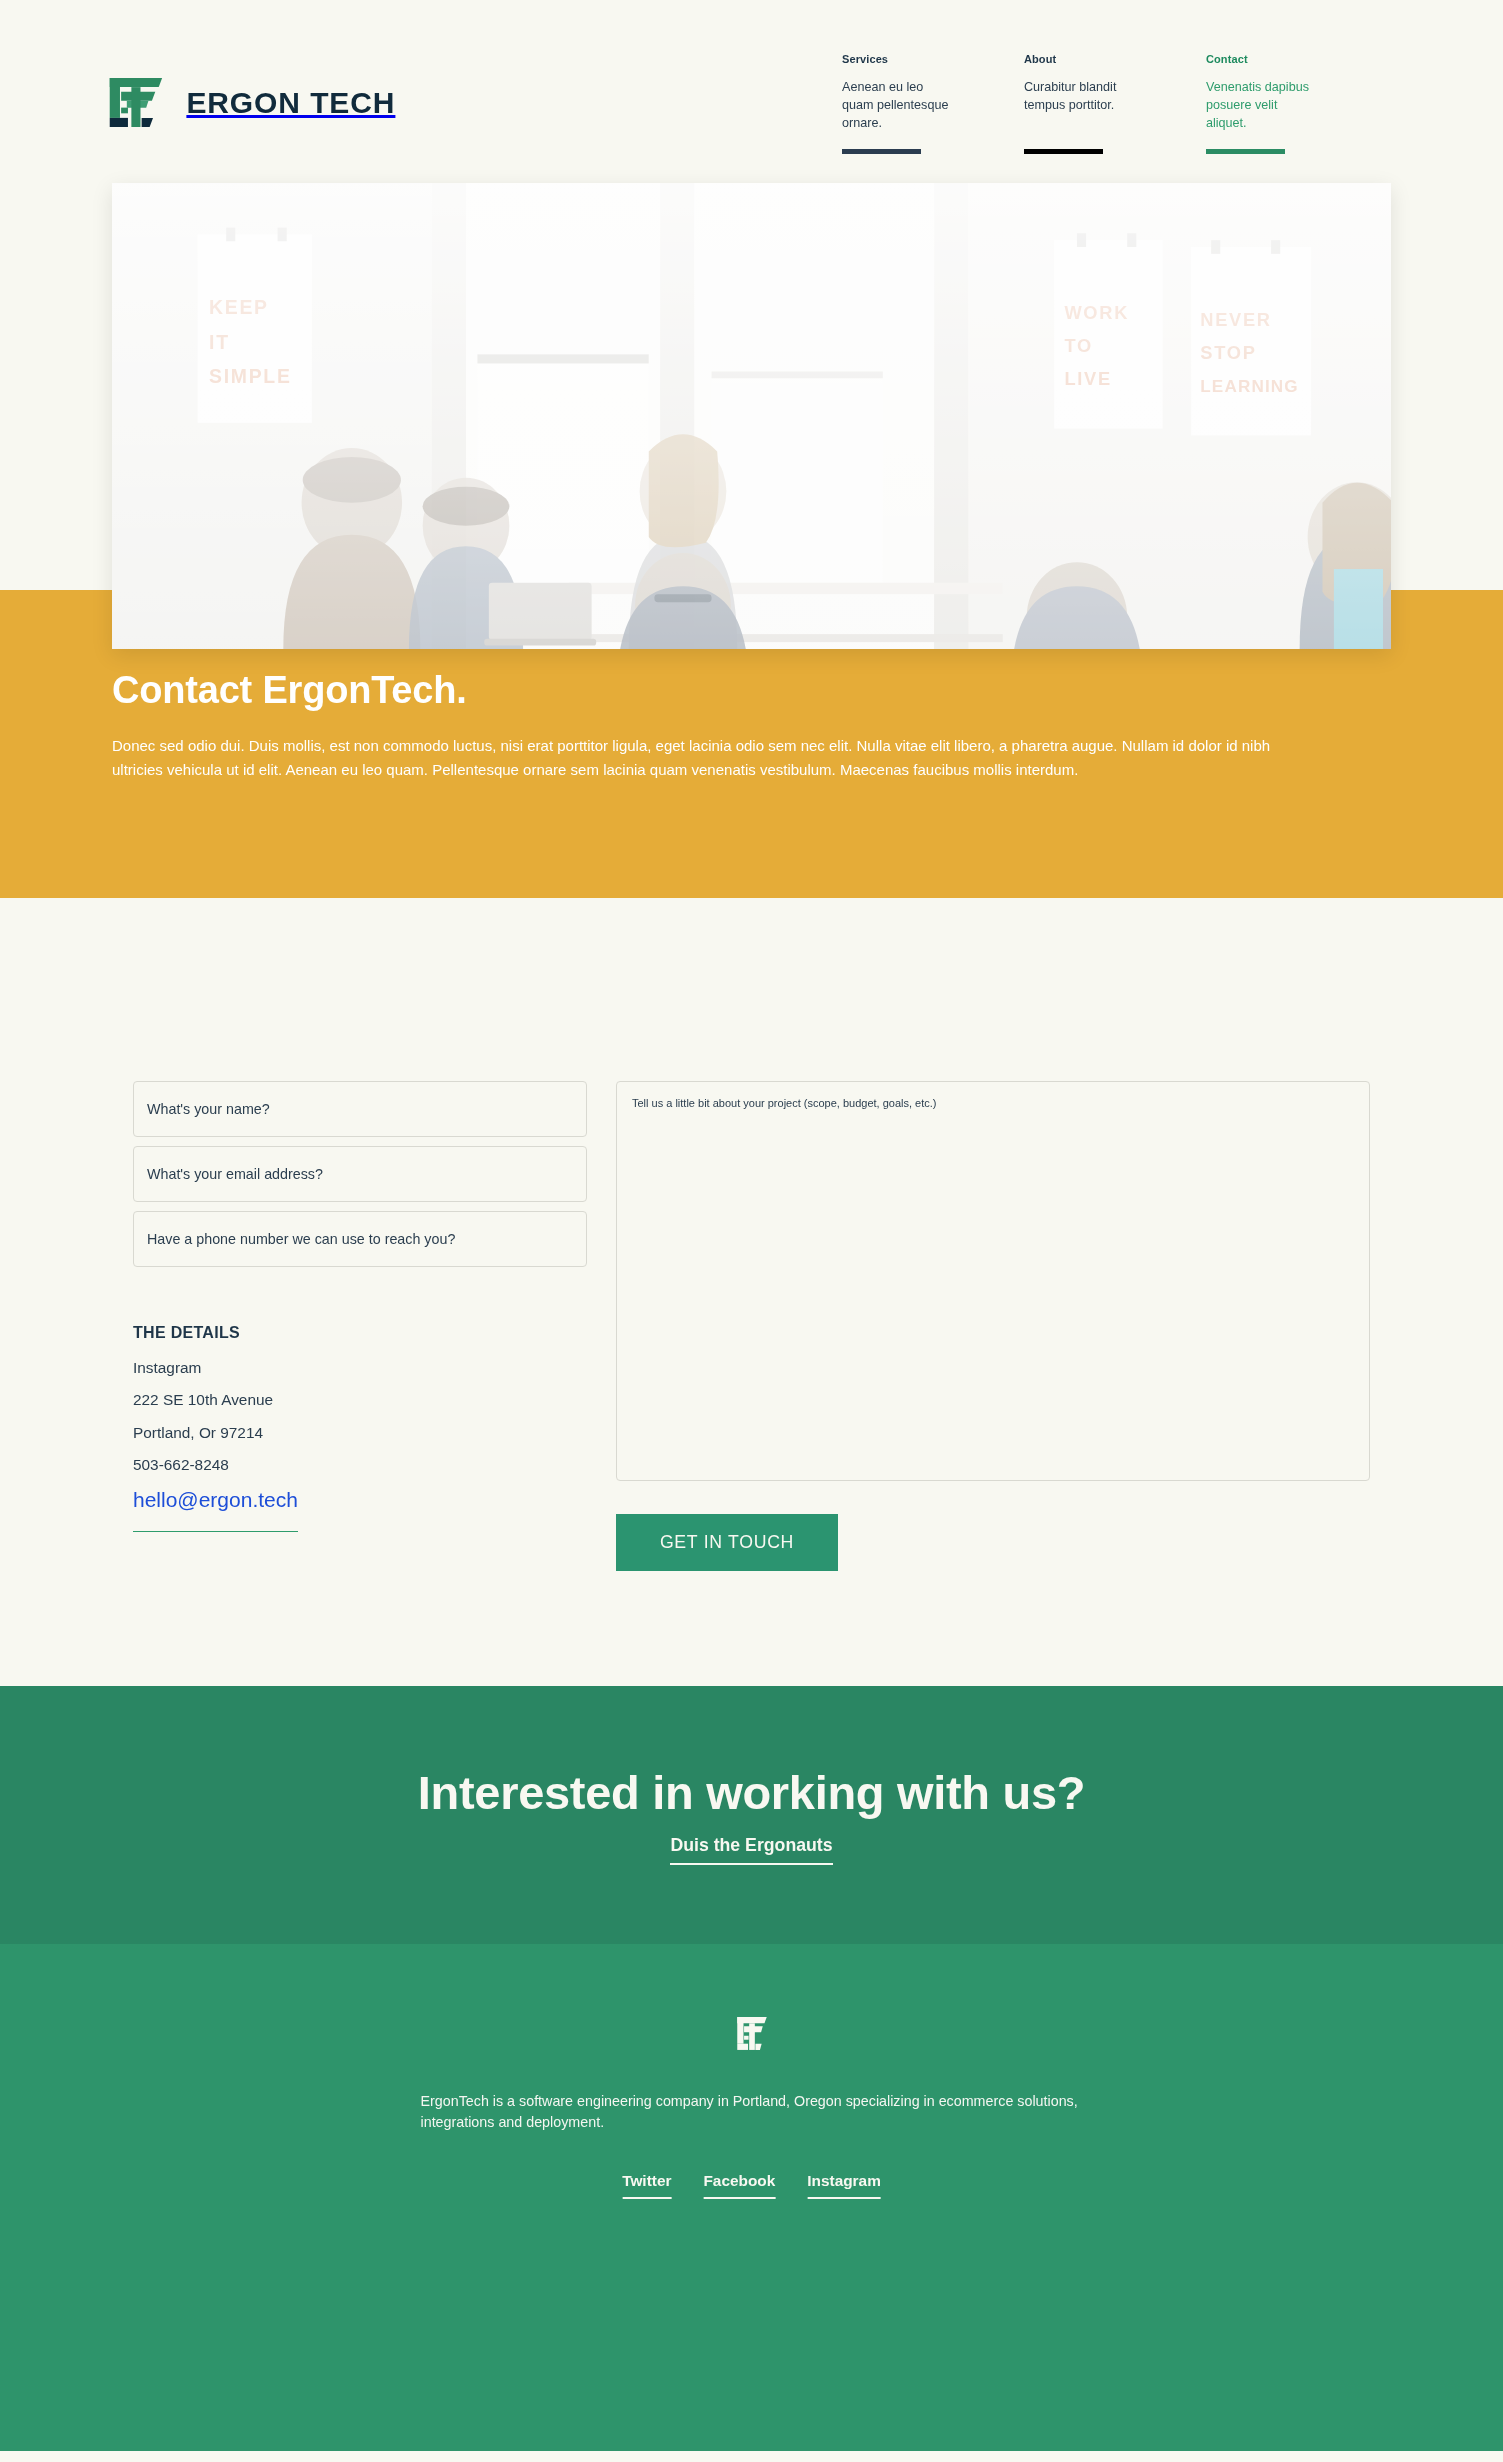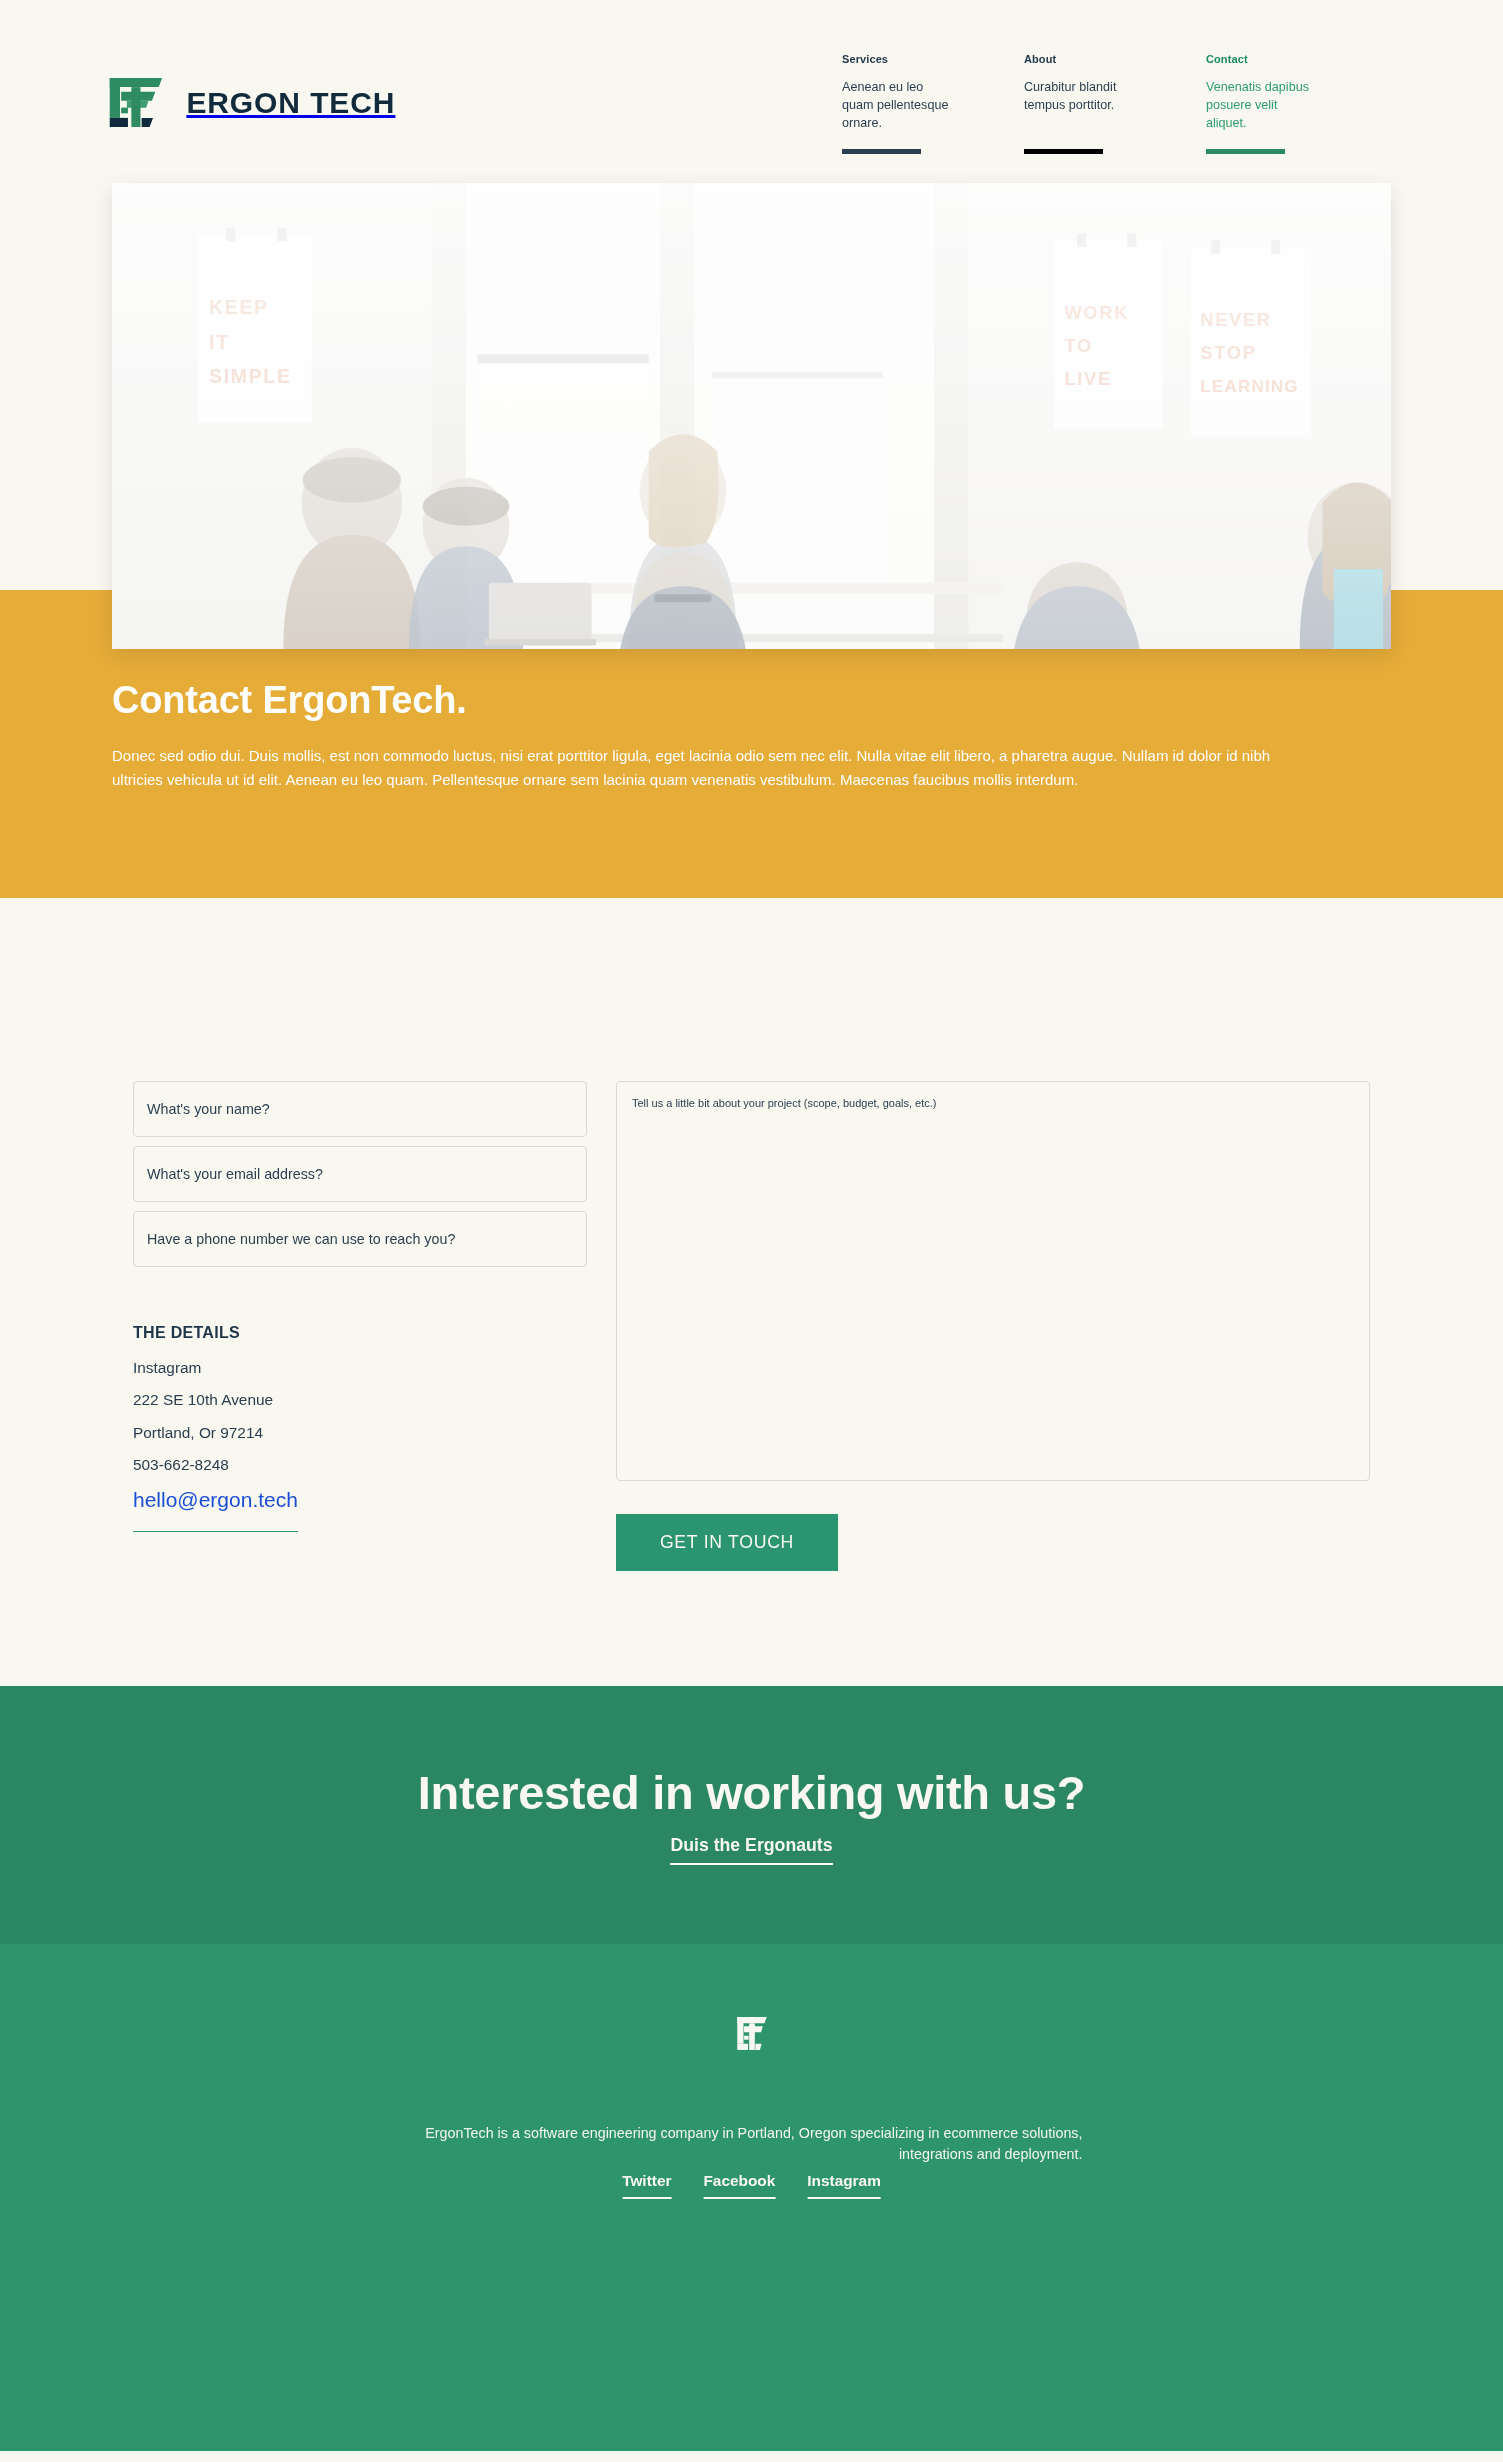--- a/index.html
+++ b/index.html
@@ -89,21 +89,21 @@
     width: 1279px;
     height: 466px;
     overflow: hidden;
     box-shadow: 0 5.7px 20.6px rgba(0,0,0,.10);
     background: #f4f3ef;
   }
   .photo-svg { display: block; width: 1279px; height: 466px; }
   .hero-copy {
     position: absolute;
     left: 112px;
-    top: 496px;
+    top: 486px;
     width: 1216px;
     color: #FFFFFF;
   }
   .hero-title {
     font-size: 38px;
     font-weight: 700;
     letter-spacing: -0.2px;
     margin-bottom: 22px;
   }
   .hero-para {
@@ -241,25 +241,24 @@
     top: 73px;
     width: 34px;
     height: 33px;
   }
   .footer-about {
     position: absolute;
     left: 50%;
     transform: translateX(-50%);
     top: 147px;
     width: 662px;
-    text-align: right;
+    text-align: left;
     font-size: 14.3px;
     line-height: 1.5;
     color: #F4F6F1;
-    margin-top: 32px;
   }
   .footer-social {
     position: absolute;
     left: 50%;
     transform: translateX(-50%);
     top: 228px;
     display: flex;
     gap: 32px;
   }
   .social-link {

